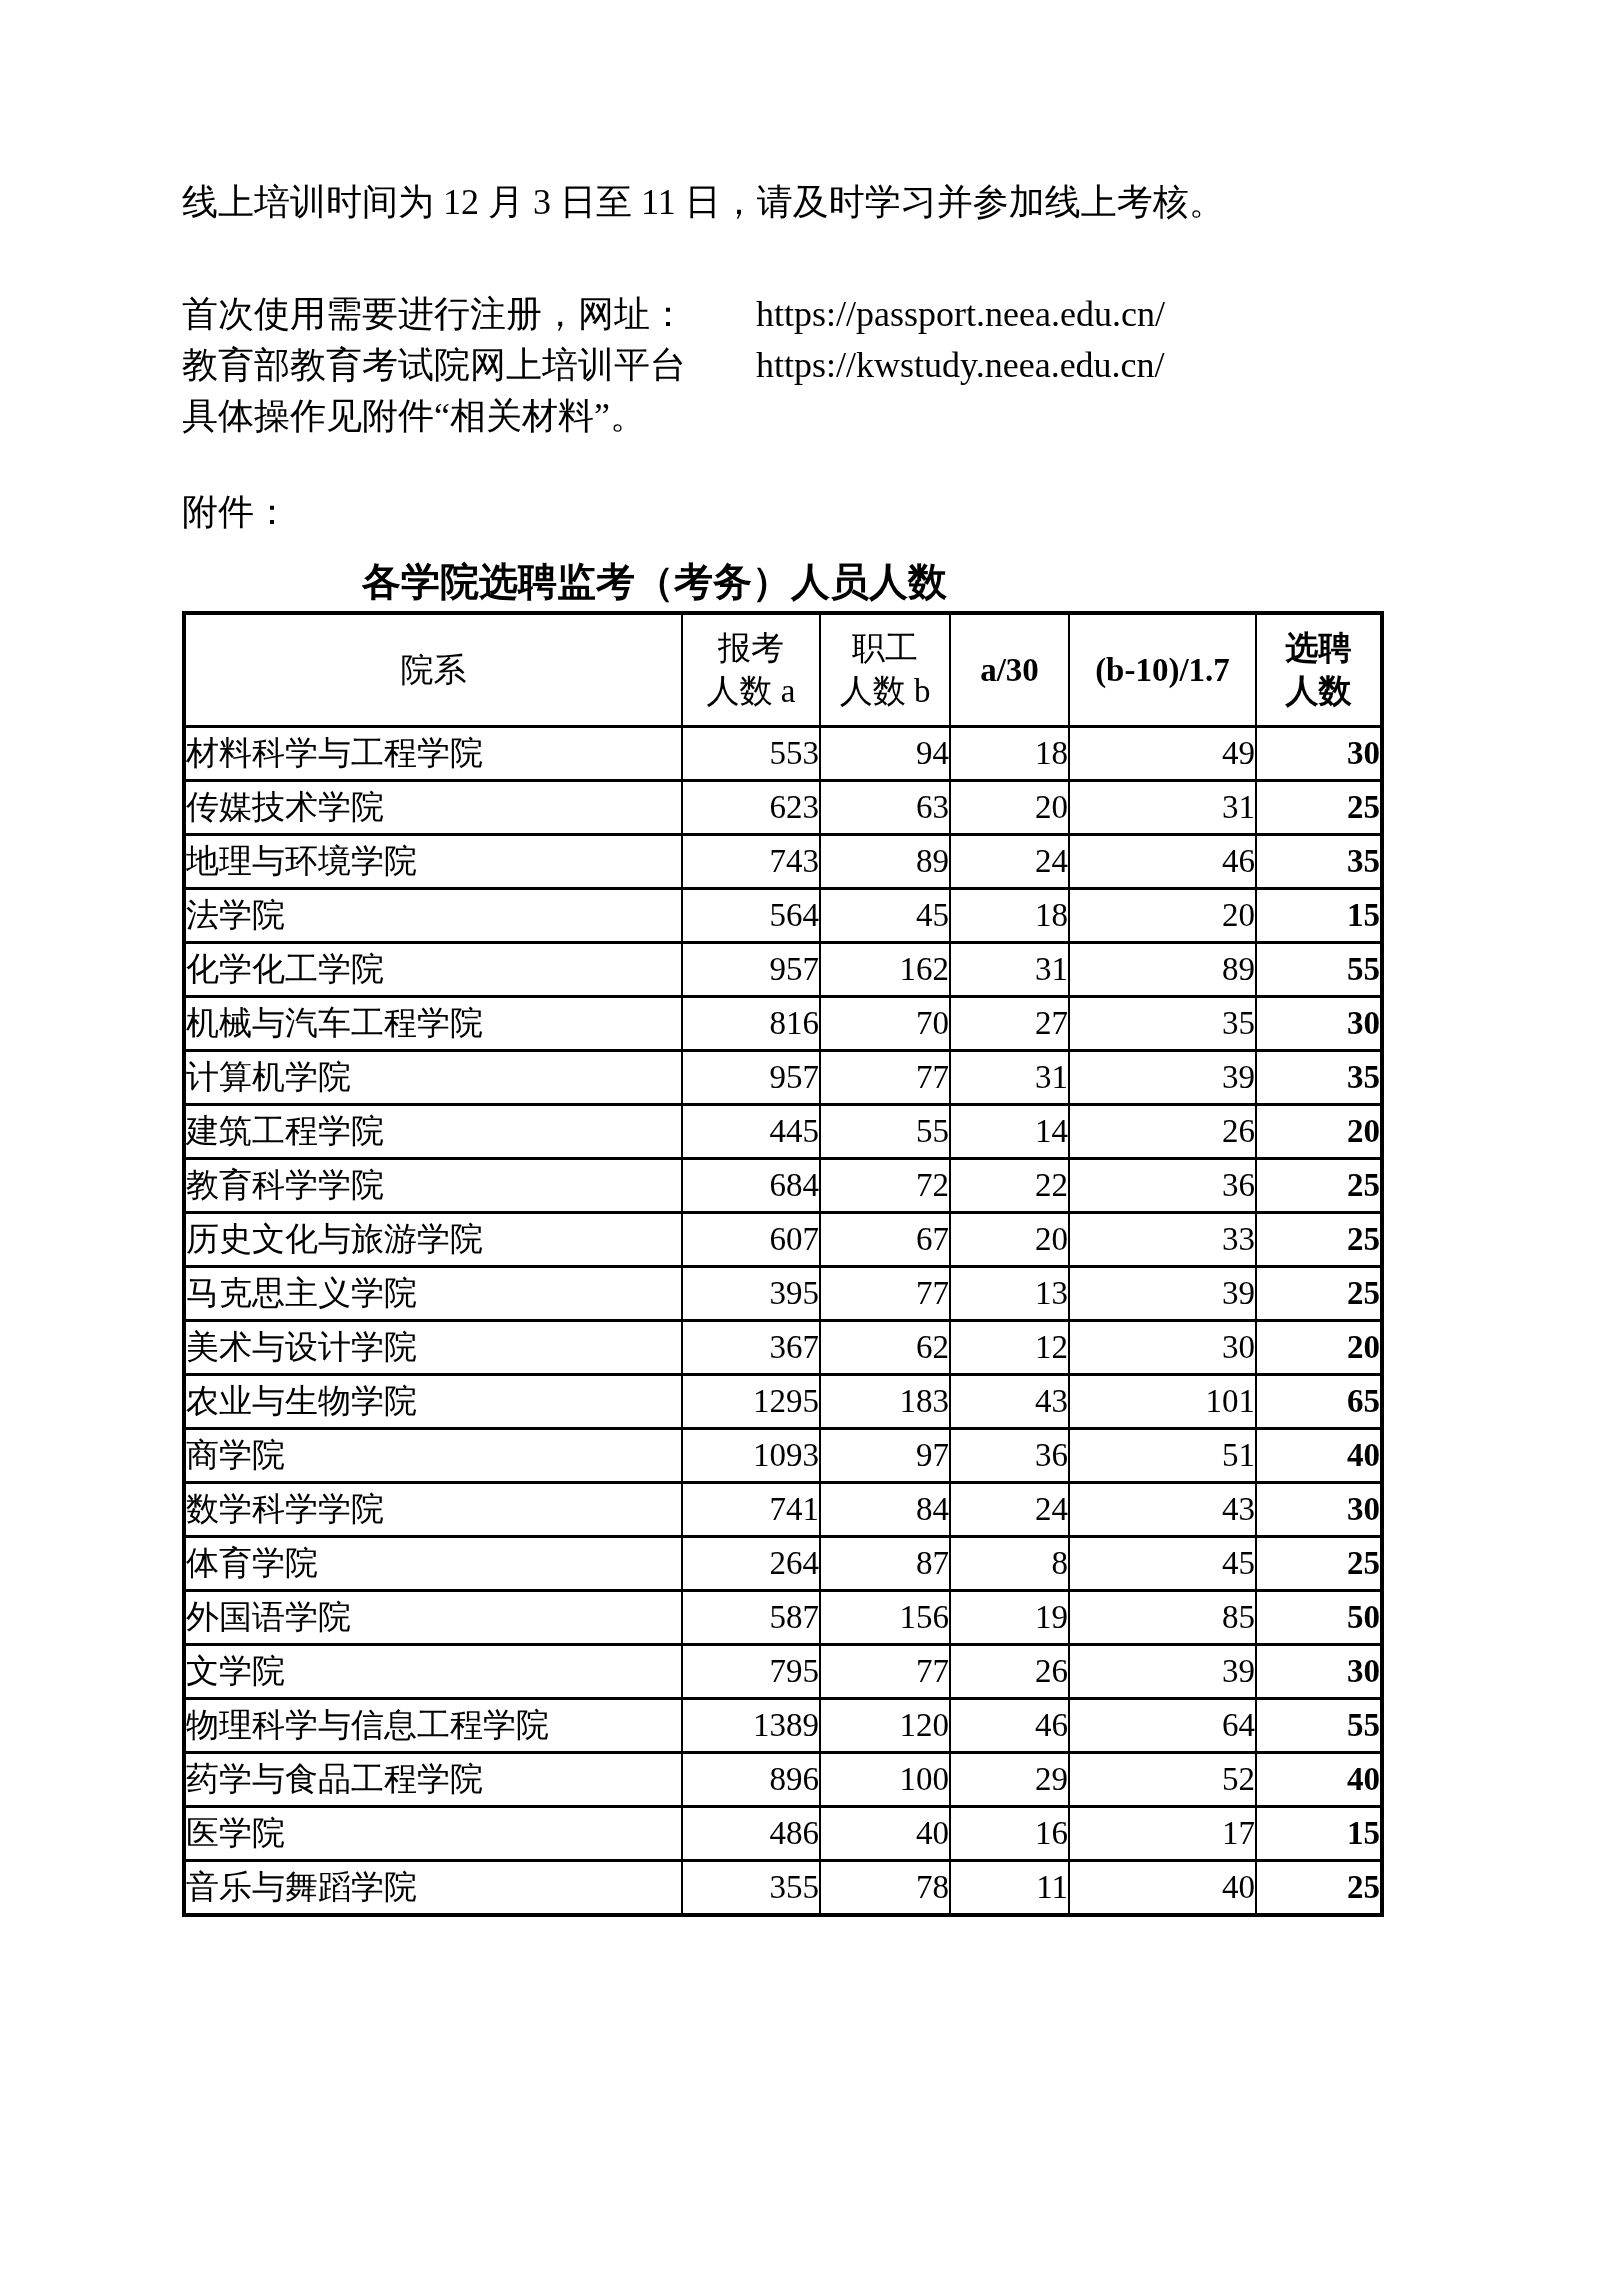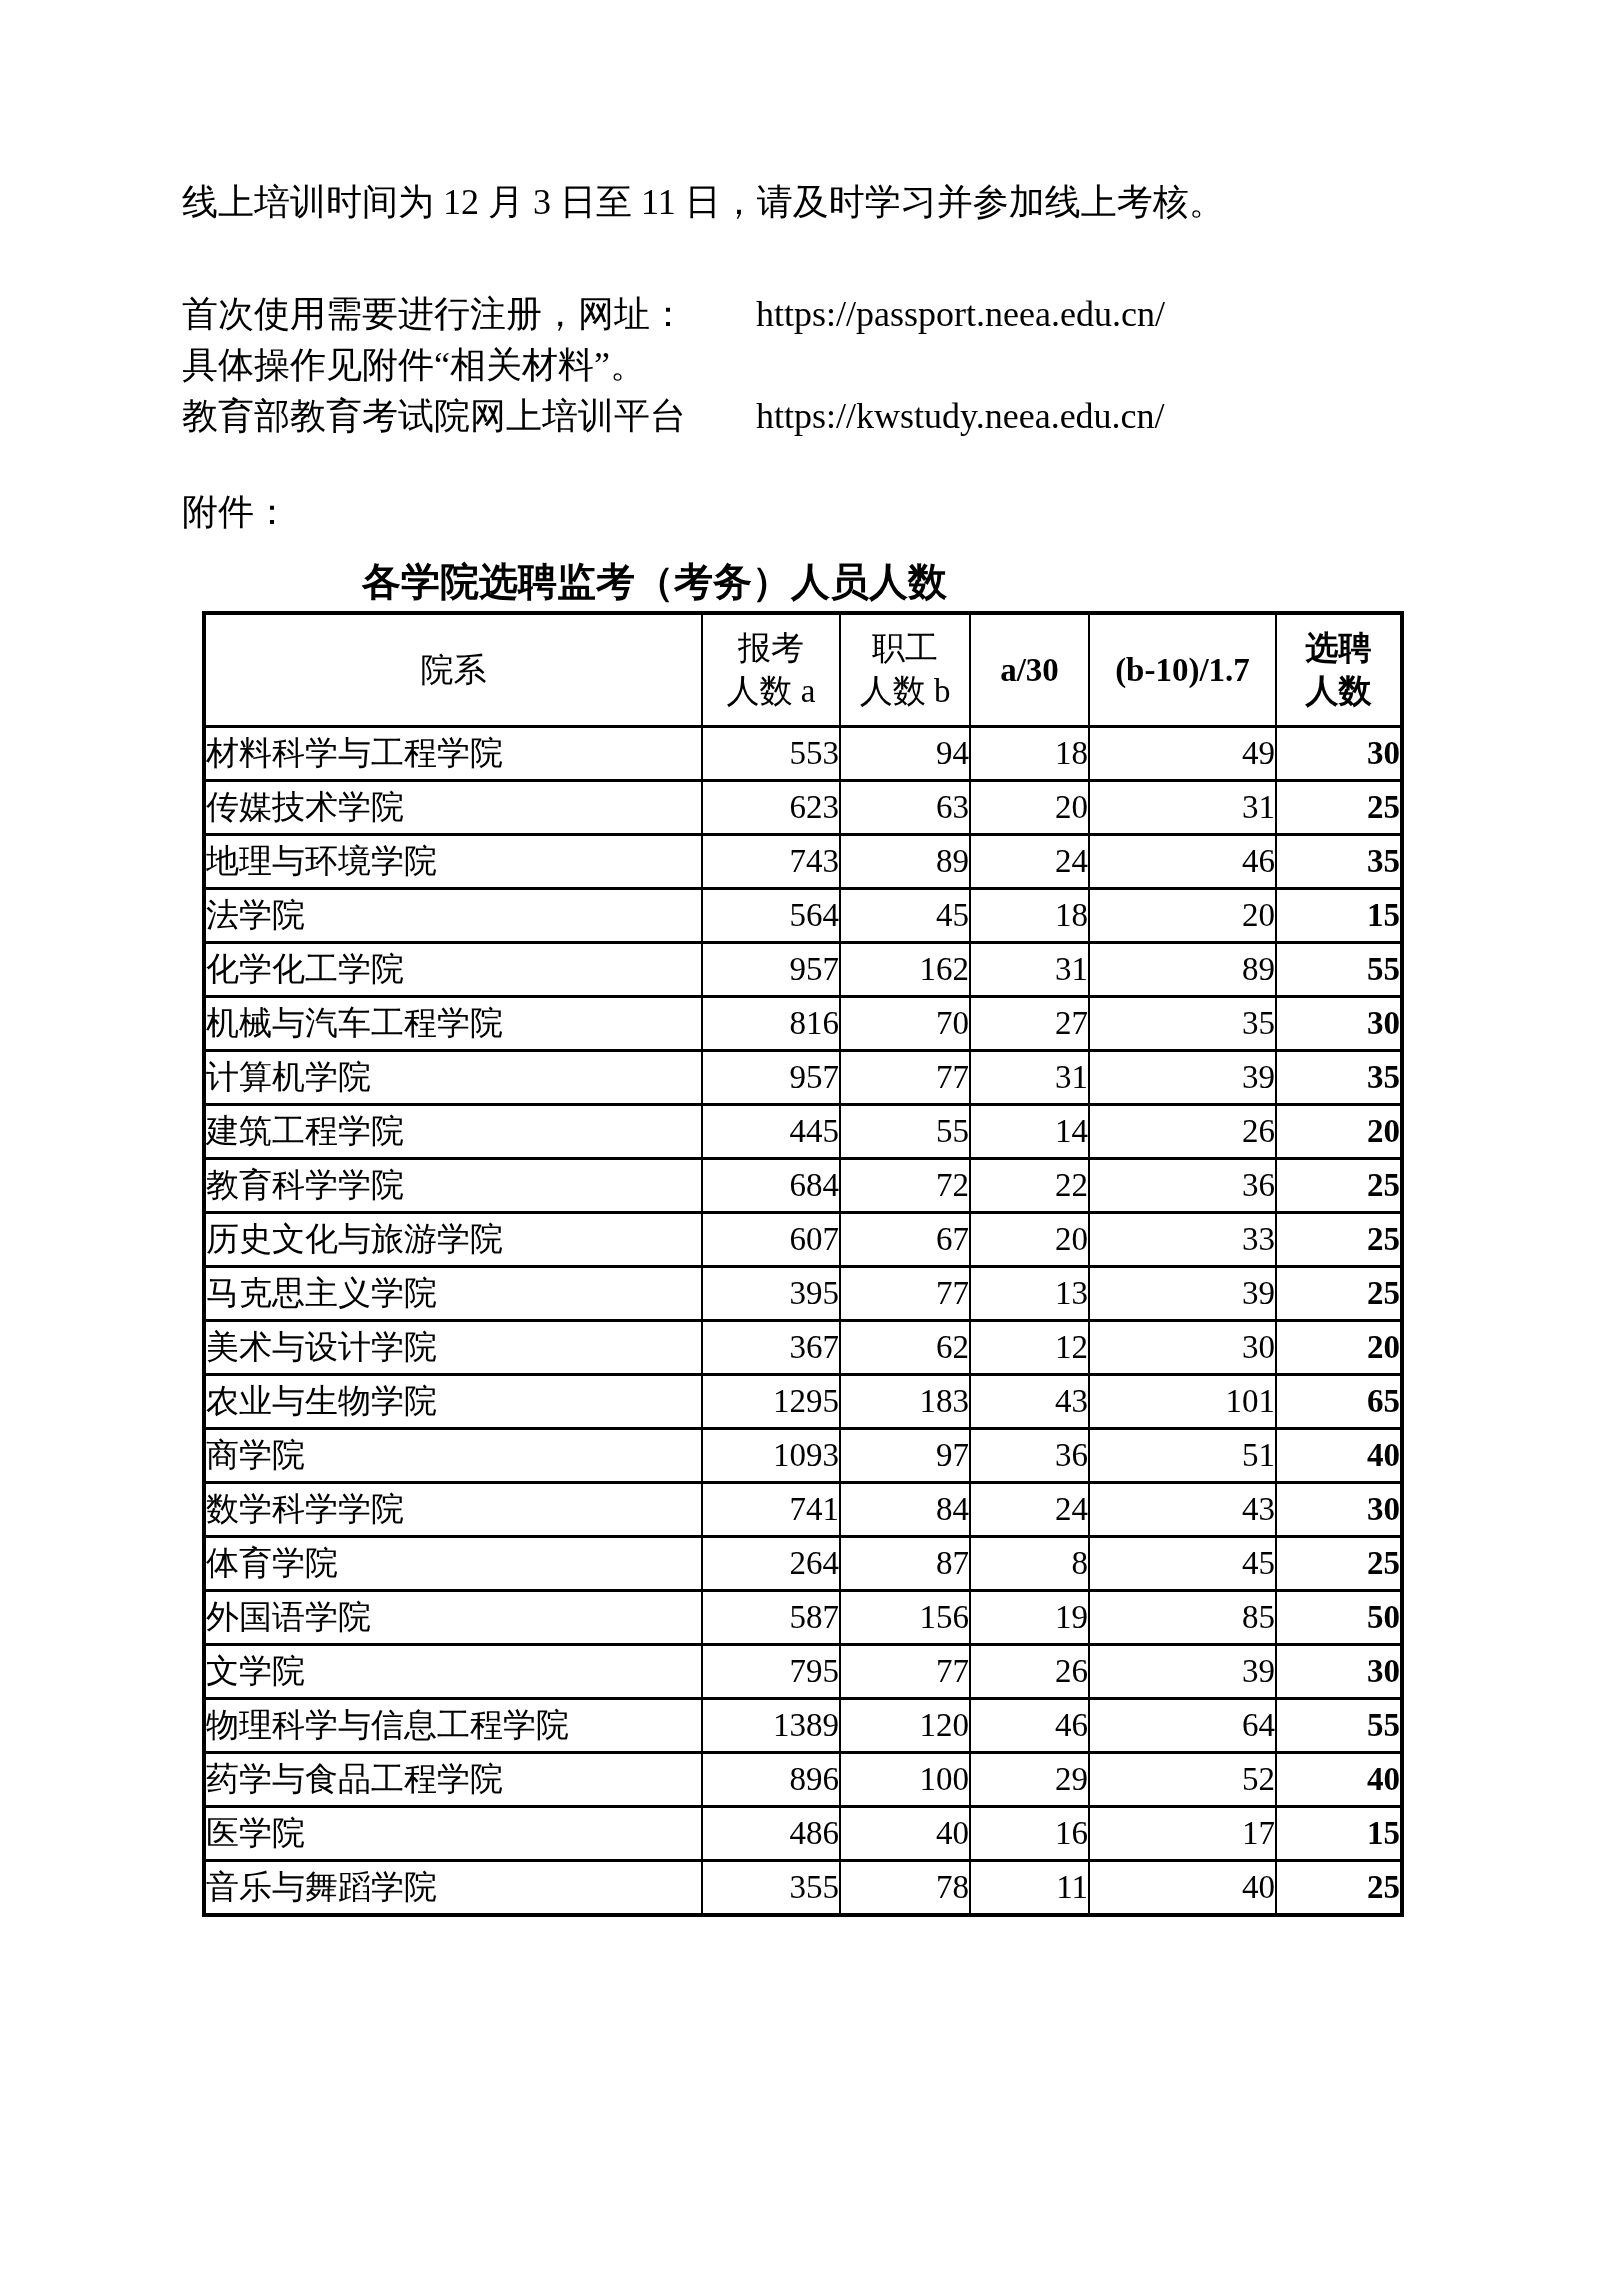--- a/index.html
+++ b/index.html
@@ -35,21 +35,21 @@
     line-height: 51px;
   }
   table.roster {
     border-collapse: collapse;
     margin-top: 3.9px;
     table-layout: fixed;
   }
   table.roster, table.roster th, table.roster td {
     border: 2.9px solid #000;
   }
-  table.roster { border-width: 4.9px; margin-left: 20px; }
+  table.roster { border-width: 4.9px; }
   table.roster th, table.roster td {
     border-top-width: 3.9px;
     border-bottom-width: 3.9px;
     padding: 0;
   }
   thead tr { height: 114px; }
   tbody tr { height: 54px; }
   th {
     font-size: 33px;
     font-weight: normal;
@@ -78,25 +78,25 @@
 <div class="page">
 
   <p class="para1">线上培训时间为 12 月 3 日至 11 日，请及时学习并参加线上考核。</p>
 
   <div class="para2">
     <div class="pline">
       <span class="left">首次使用需要进行注册，网址：</span>
       <span class="url">https://passport.neea.edu.cn/</span>
     </div>
     <div class="pline">
-      <span>具体操作见附件“相关材料”。</span>
+      <span class="left">教育部教育考试院网上培训平台</span>
+      <span class="url">https://kwstudy.neea.edu.cn/</span>
     </div>
     <div class="pline">
-      <span class="left">教育部教育考试院网上培训平台</span>
-      <span class="url">https://kwstudy.neea.edu.cn/</span>
+      <span>具体操作见附件“相关材料”。</span>
     </div>
   </div>
 
   <p class="attachment">附件：</p>
 
   <div class="table-title">各学院选聘监考（考务）人员人数</div>
 
   <table class="roster">
     <thead>
       <tr>

